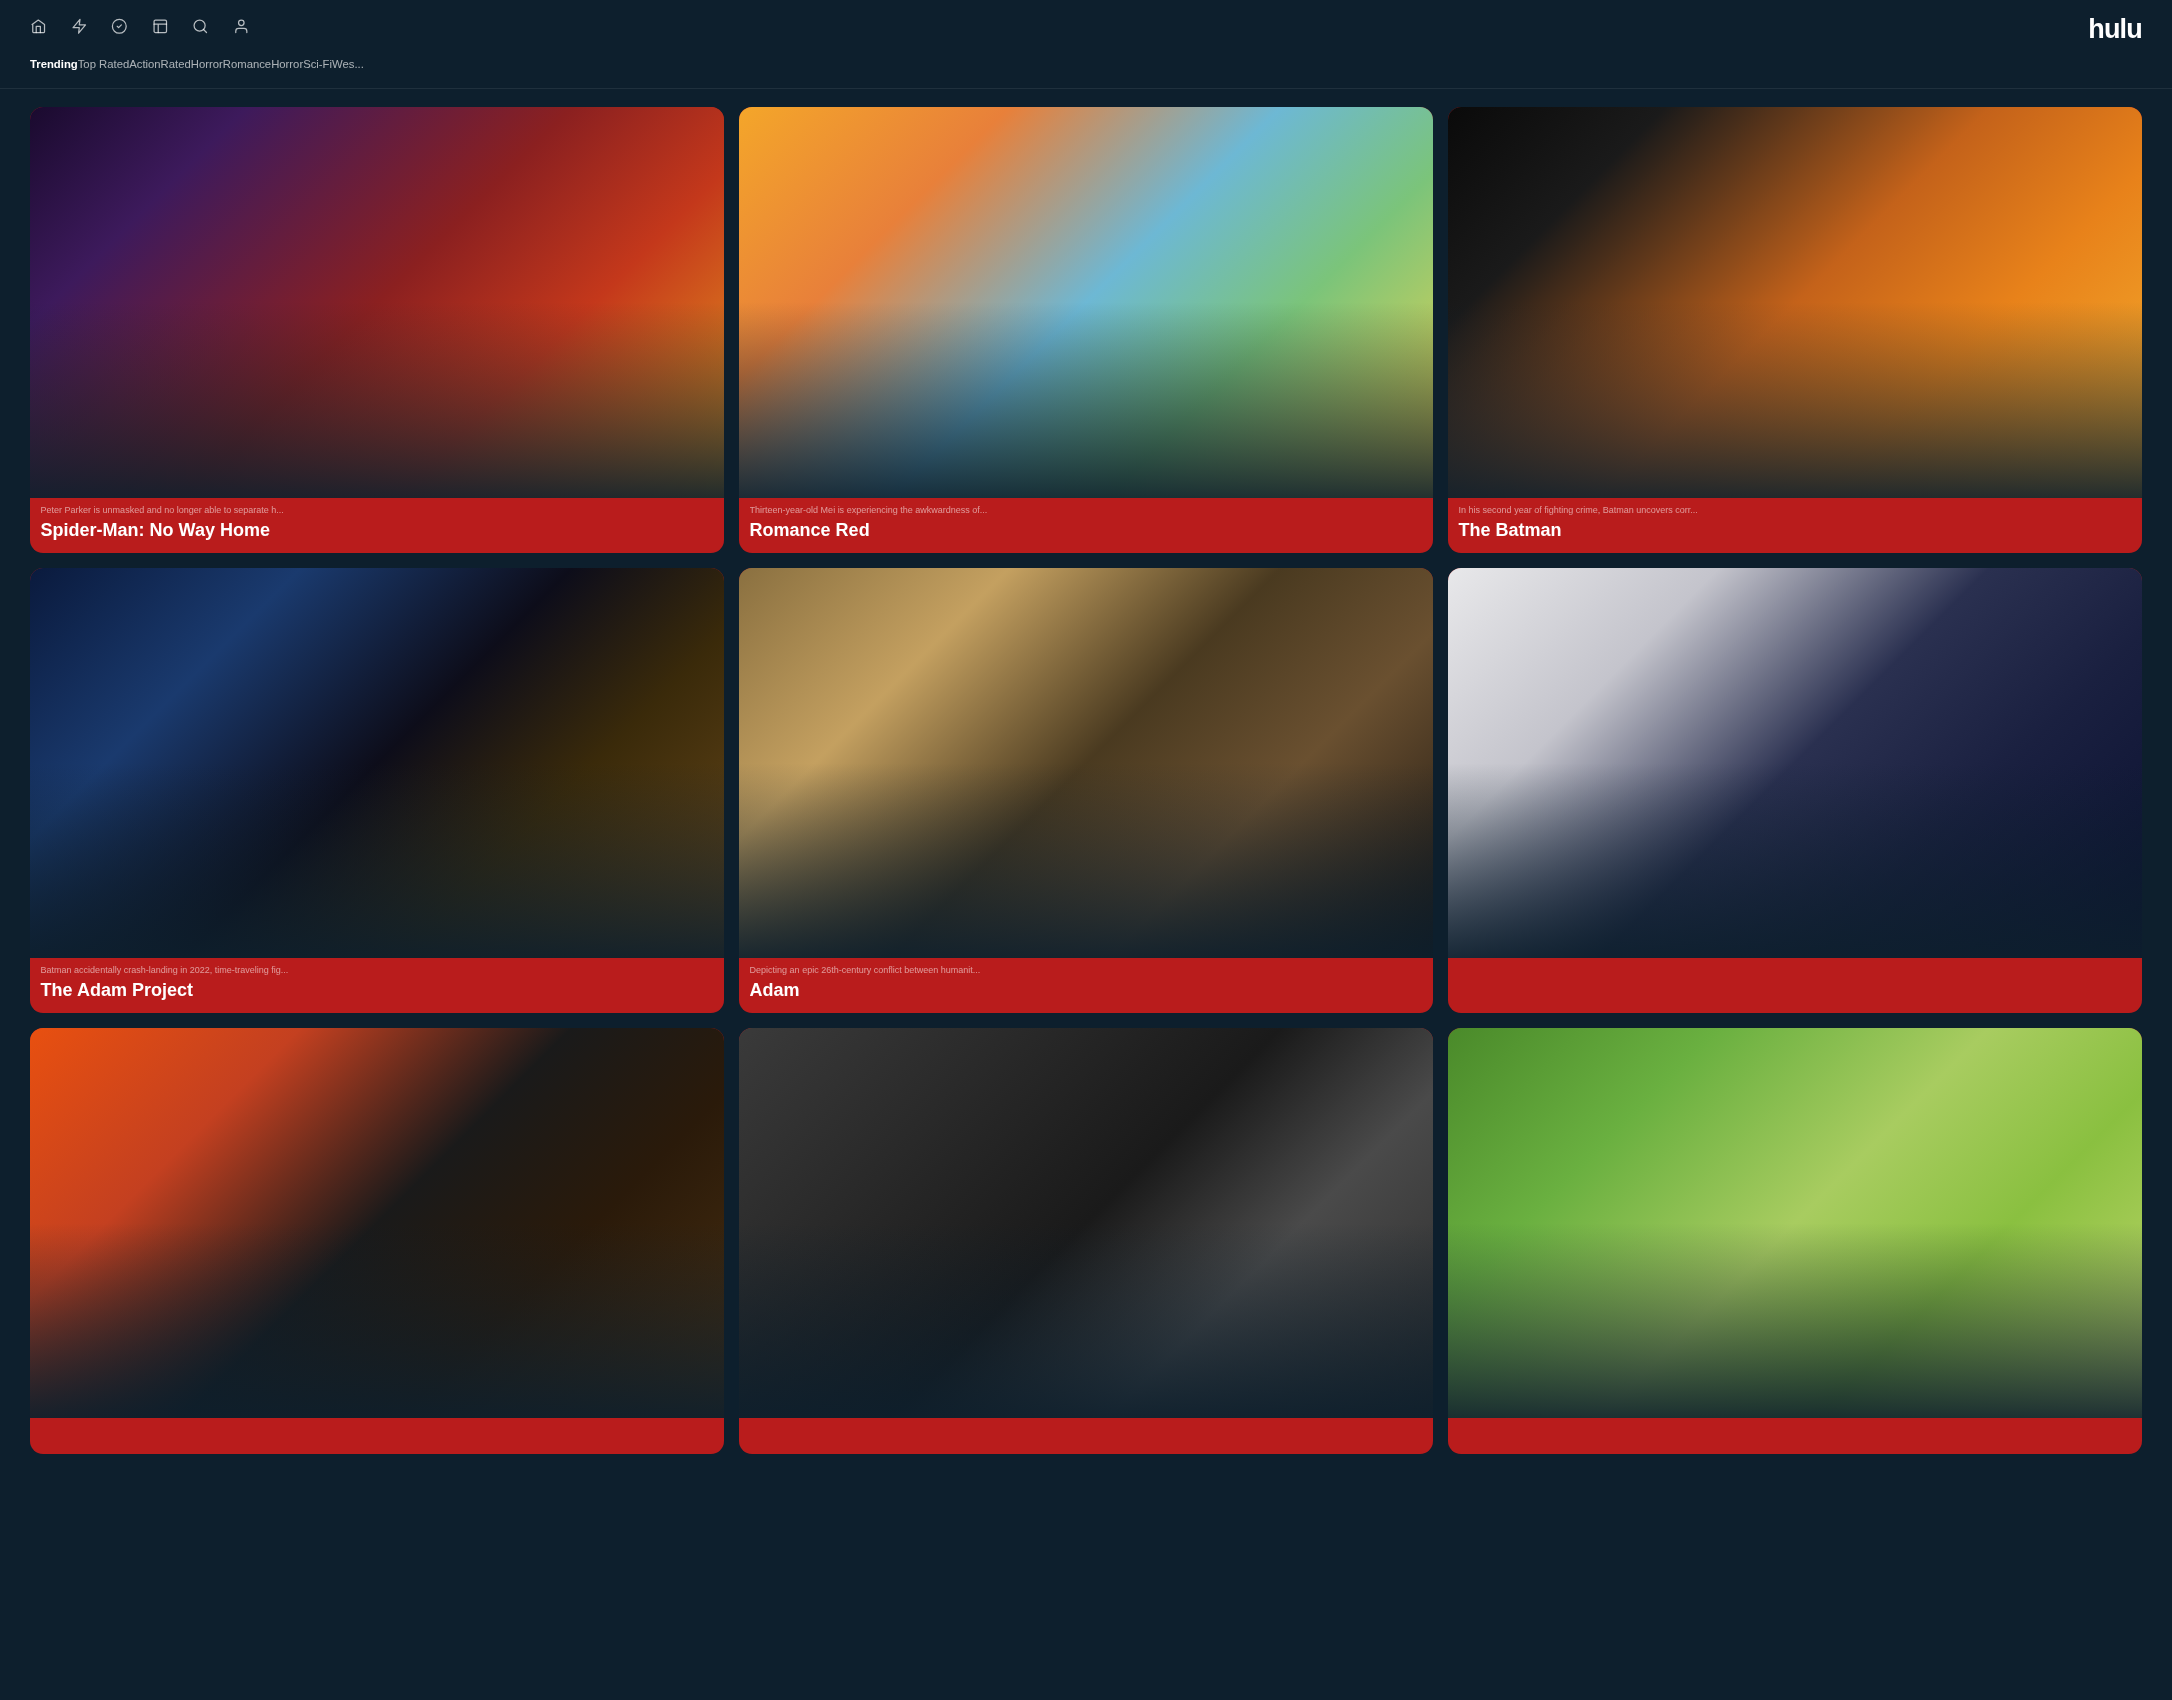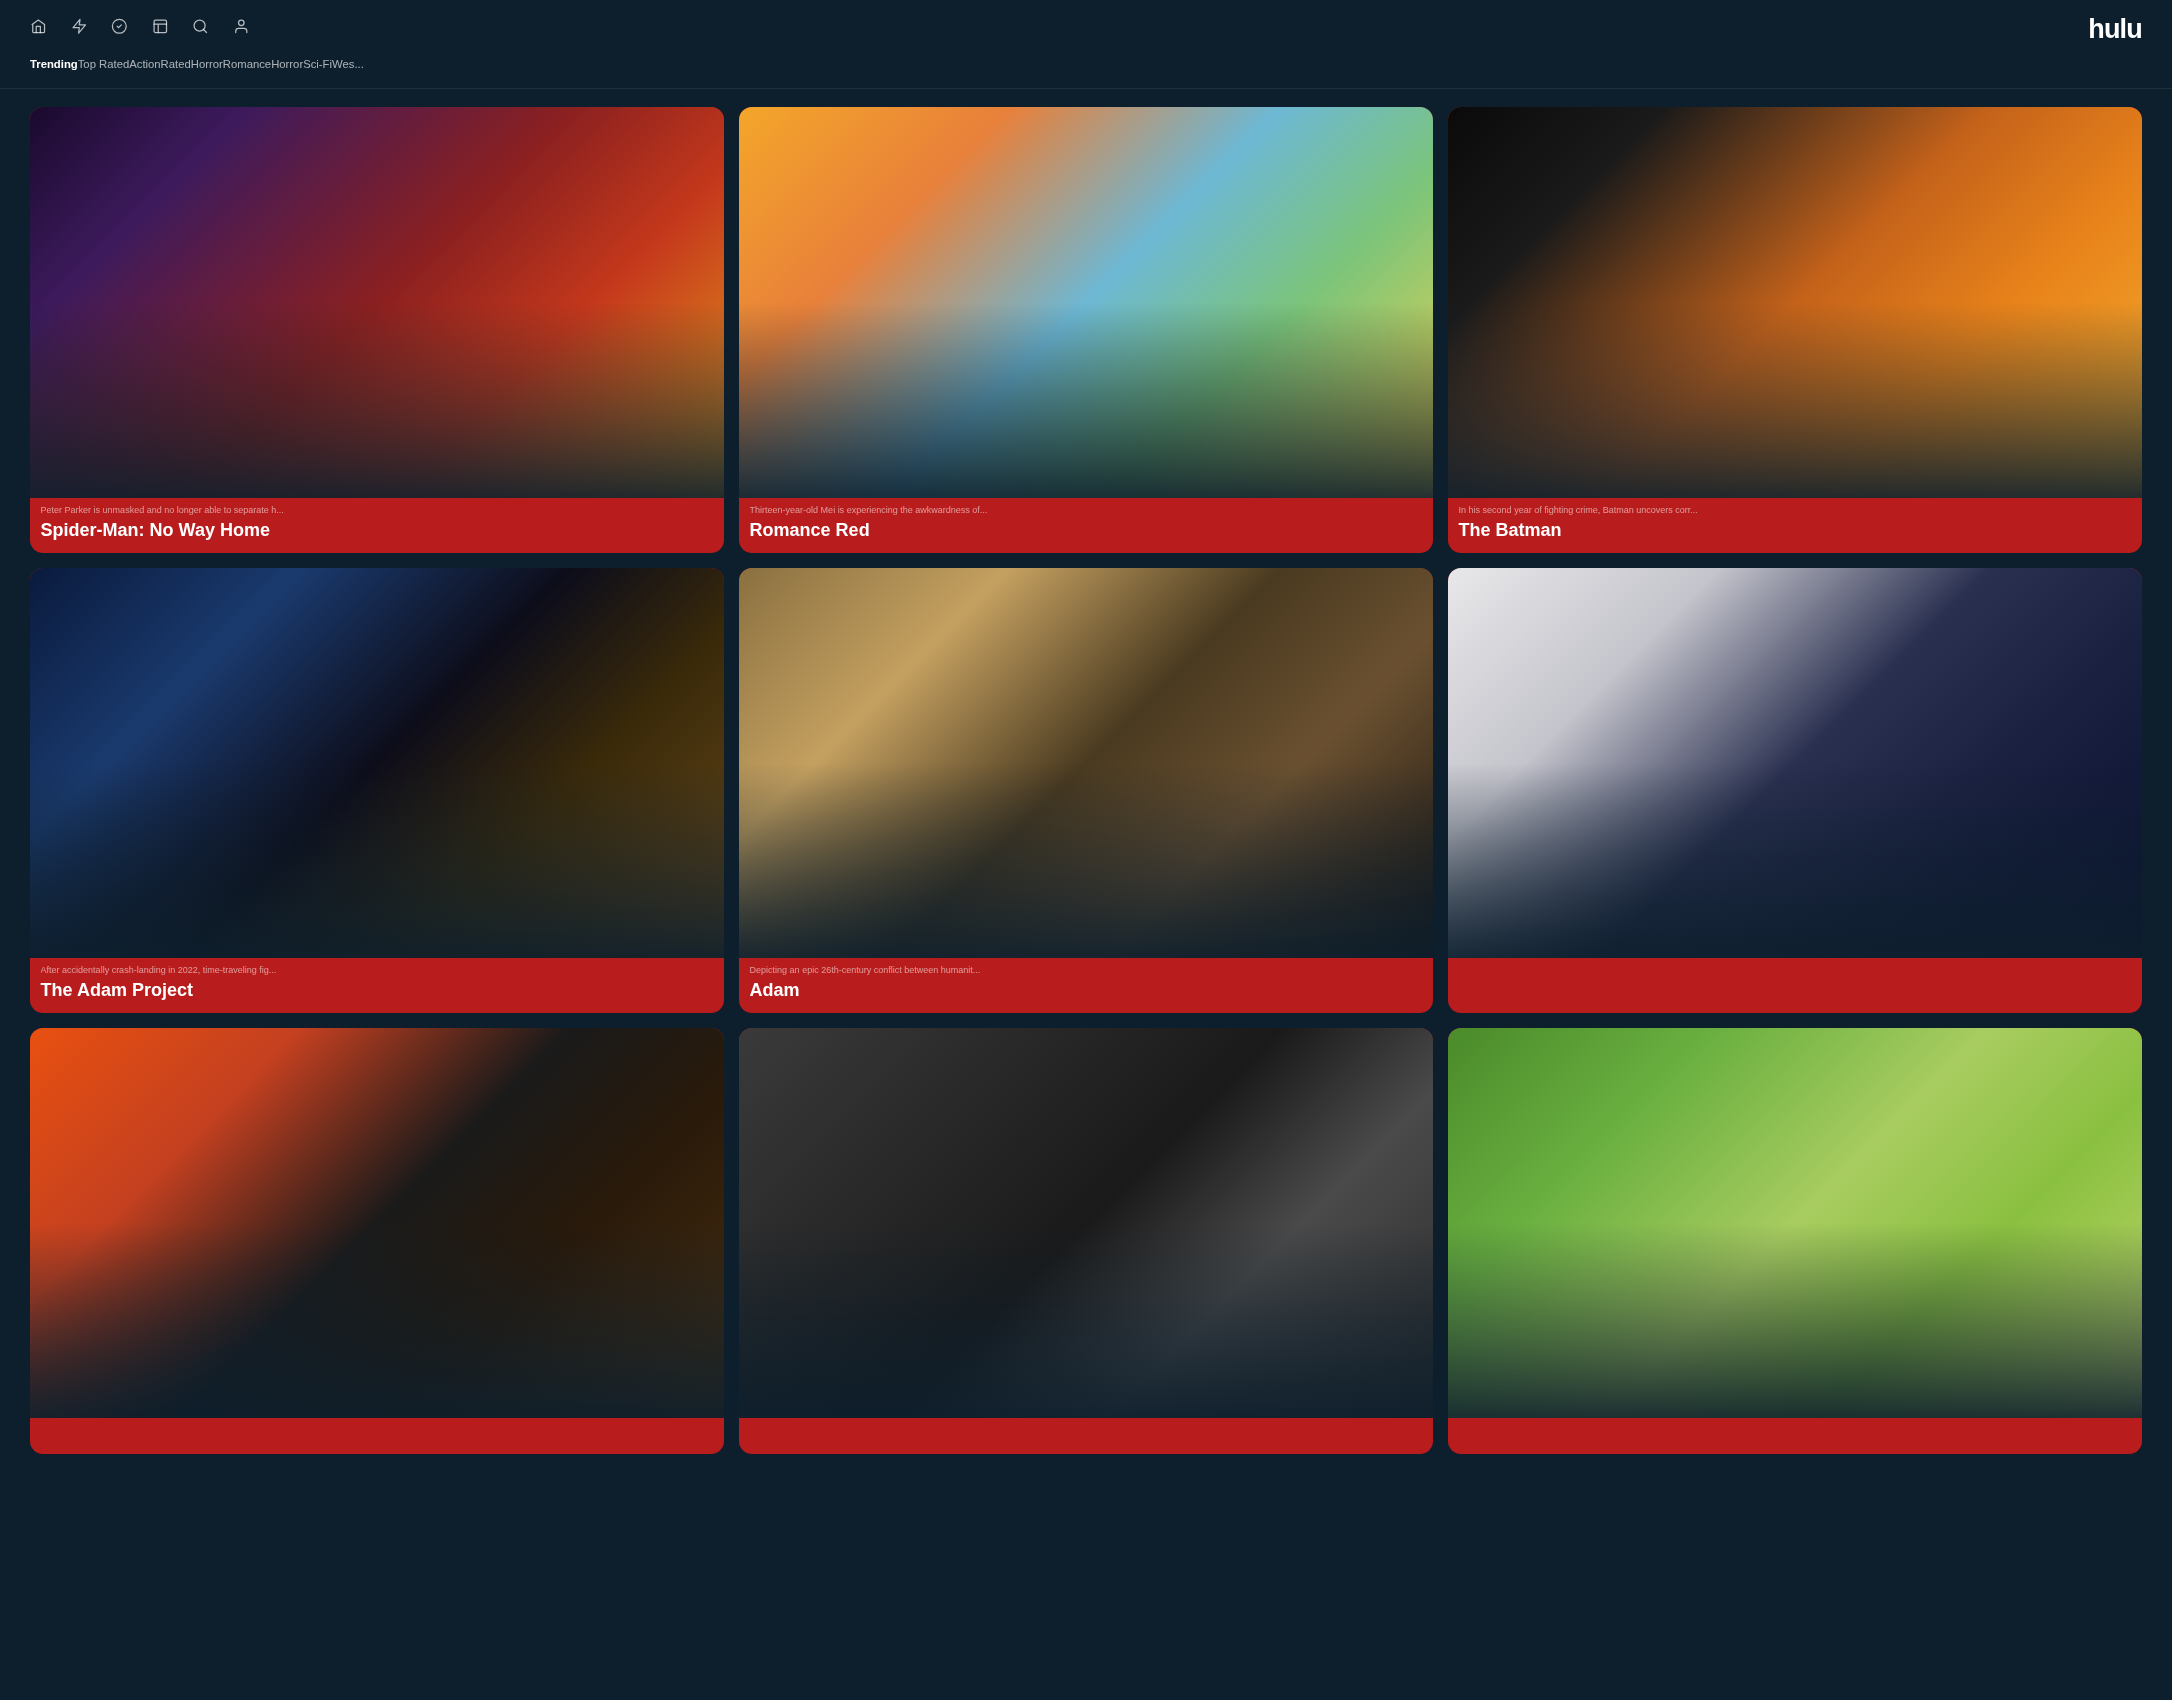--- a/index.html
+++ b/index.html
@@ -249,21 +249,21 @@
       <div class="movie-description">In his second year of fighting crime, Batman uncovers corr...</div>
       <div class="movie-title">The Batman</div>
     </div>
   </div>
 
   <div class="movie-card">
     <div class="movie-thumbnail thumb-adam-project">
       <div class="thumb-overlay"></div>
     </div>
     <div class="movie-info">
-      <div class="movie-description">After accidentally crash-landing in 2022, time-traveling fig...</div>
+      <div class="movie-description">Batman accidentally crash-landing in 2022, time-traveling fig...</div>
       <div class="movie-title">The Adam Project</div>
     </div>
   </div>
 
   <div class="movie-card">
     <div class="movie-thumbnail thumb-halo">
       <div class="thumb-overlay"></div>
     </div>
     <div class="movie-info">
       <div class="movie-description">Depicting an epic 26th-century conflict between humanit...</div>

